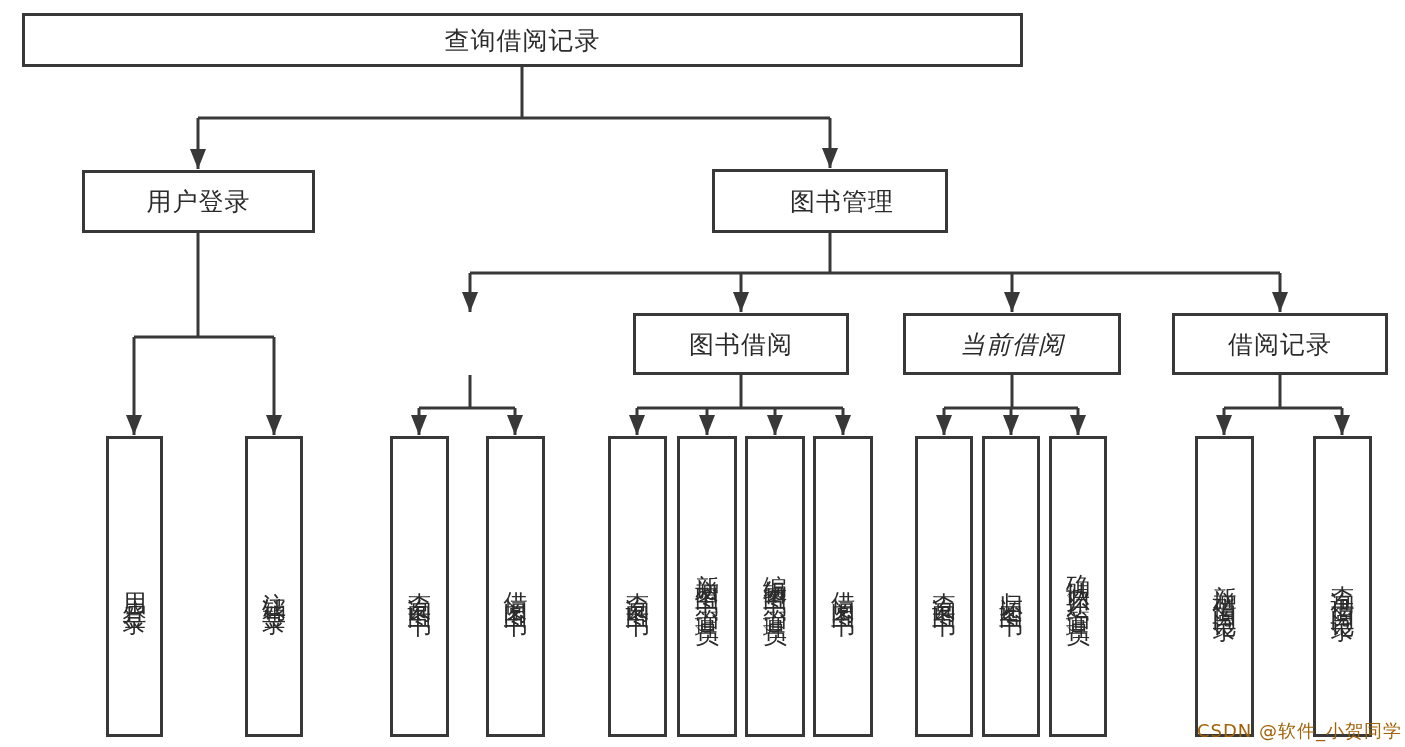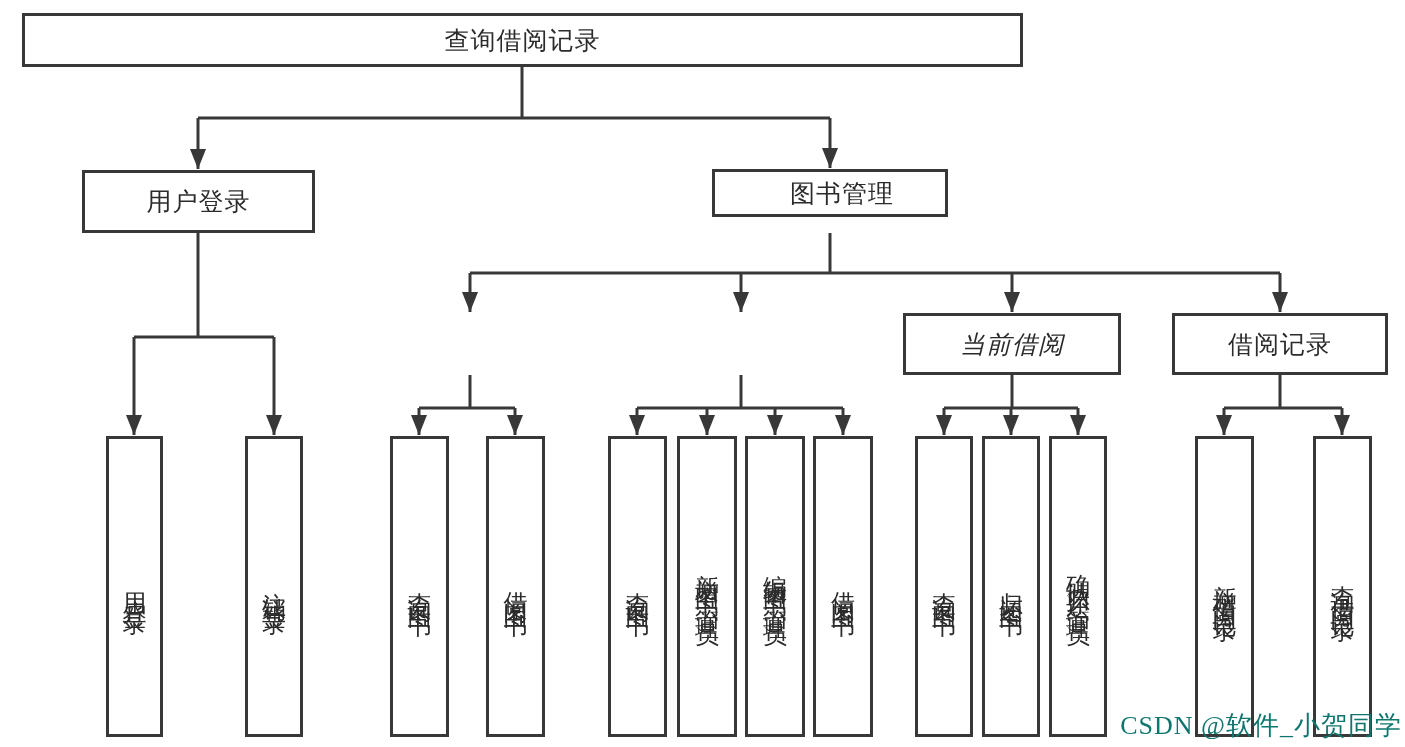--- a/index.html
+++ b/index.html
@@ -46,26 +46,25 @@
     writing-mode: vertical-rl;
     text-orientation: mixed;
     font-size: 24px;
     letter-spacing: 7px;
     line-height: 1;
   }
   .watermark {
     position: absolute;
     right: 3px;
     bottom: 4px;
-    font-size: 26px;
+    font-size: 18px;
     letter-spacing: 1px;
-    color: #0f766e;
+    color: #a16207;
     z-index: 3;
     white-space: nowrap;
-    font-family: Liberation Serif, serif;
   }
 </style>
 </head>
 <body>
 
 <div class="canvas">
 
   <svg class="connector-svg" width="1405" height="747" viewBox="0 0 1405 747">
     <defs>
       <marker id="arw" markerUnits="userSpaceOnUse" markerWidth="22" markerHeight="20" refX="20" refY="9" orient="auto">
@@ -112,22 +111,23 @@
       <path d="M1280,375 V408"></path>
       <path d="M1224,408 H1342"></path>
       <path d="M1224,408 V435" marker-end="url(#arw)"></path>
       <path d="M1342,408 V435" marker-end="url(#arw)"></path>
     </g>
   </svg>
 
   <div class="node hnode" style="left:22px; top:13px; width:1001px; height:54px;">查询借阅记录</div>
 
   <div class="node hnode" style="left:82px; top:170px; width:233px; height:63px;">用户登录</div>
-  <div class="node hnode" style="left:712px; top:169px; width:236px; height:48px;padding-left:24px;">图书管理</div>
+  <div class="node hnode" style="left:712px; top:169px; width:236px; height:64px;padding-left:24px;">图书管理</div>
 
+  <div class="node hnode" style="left:633px; top:313px; width:216px; height:62px;">图书借阅</div>
   <div class="node hnode" style="left:903px; top:313px; width:218px; height:62px;font-style:italic;">当前借阅</div>
   <div class="node hnode" style="left:1172px; top:313px; width:216px; height:62px;">借阅记录</div>
 
   <div class="node vnode" style="left:106px; top:436px; width:57px; height:301px;">
     <span>用户登录</span>
   </div>
   <div class="node vnode" style="left:245px; top:436px; width:58px; height:301px;">
     <span>注销登录</span>
   </div>
 

